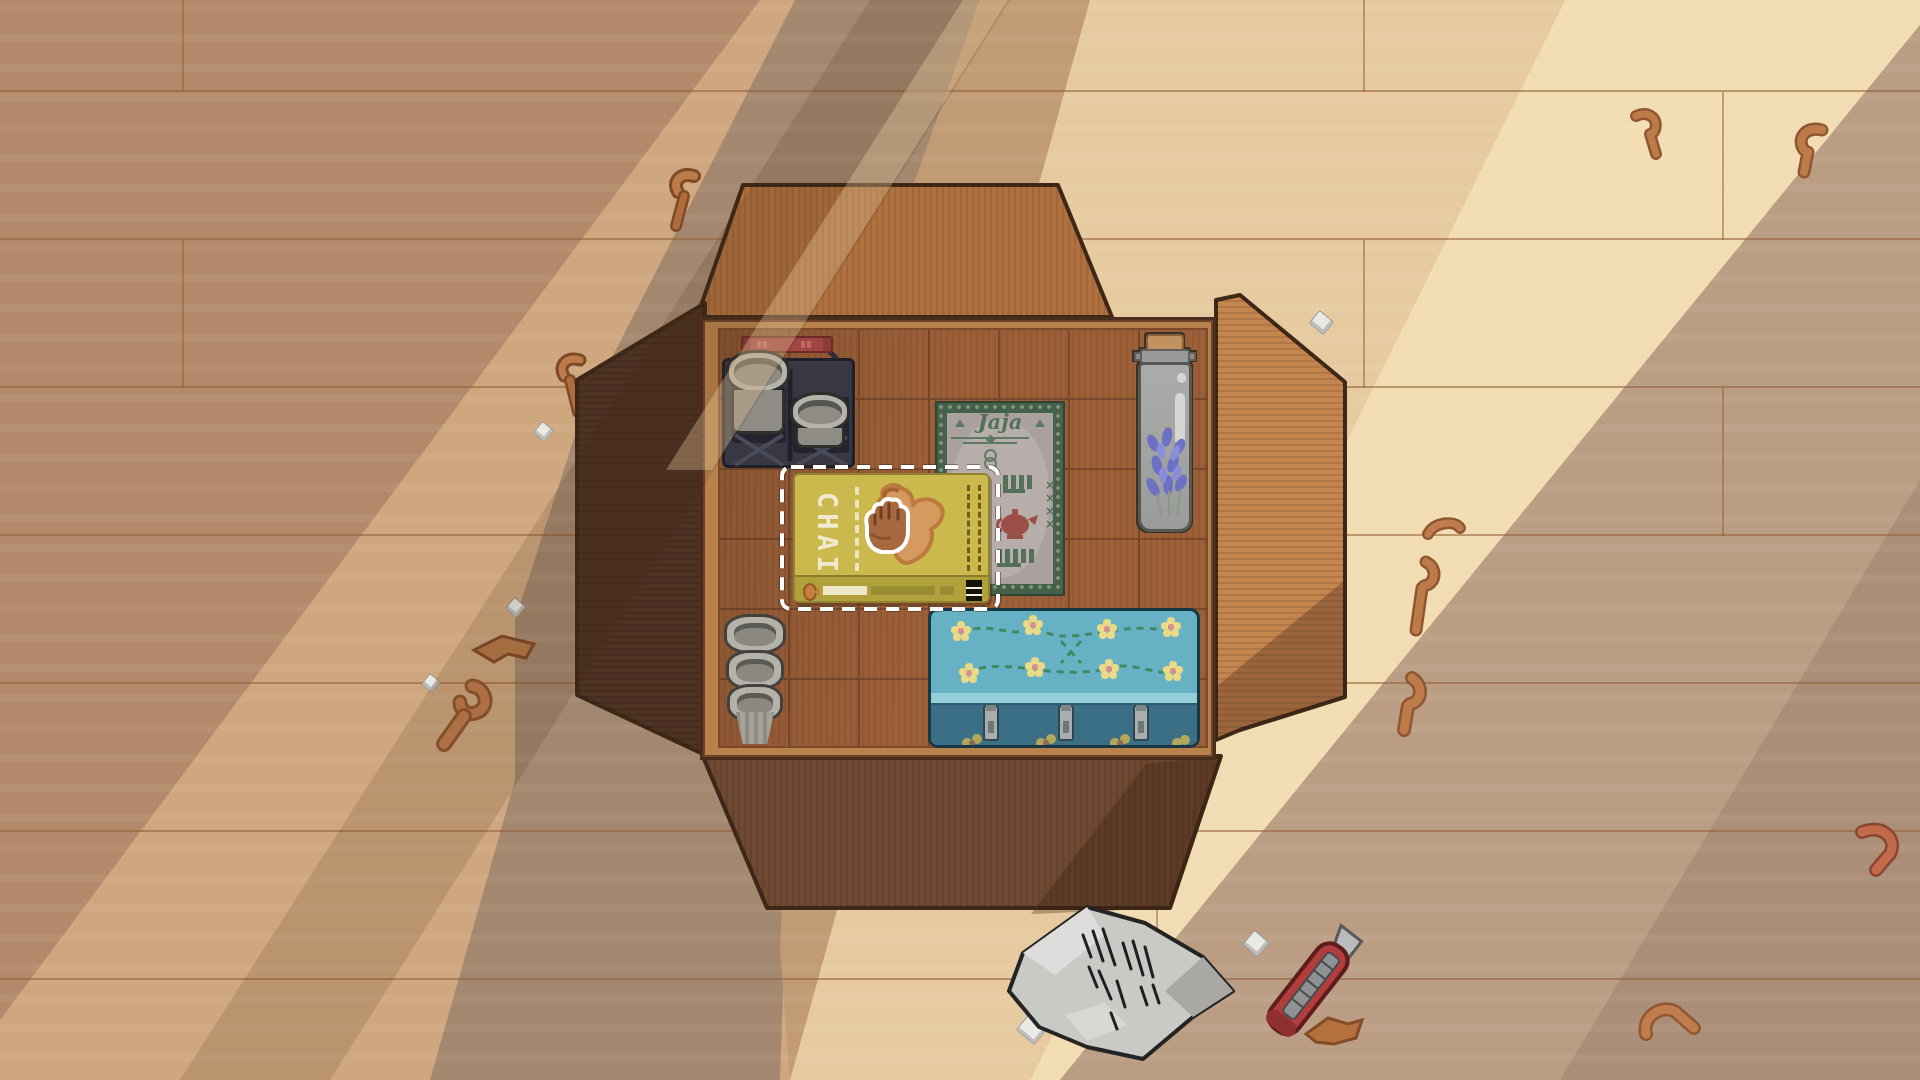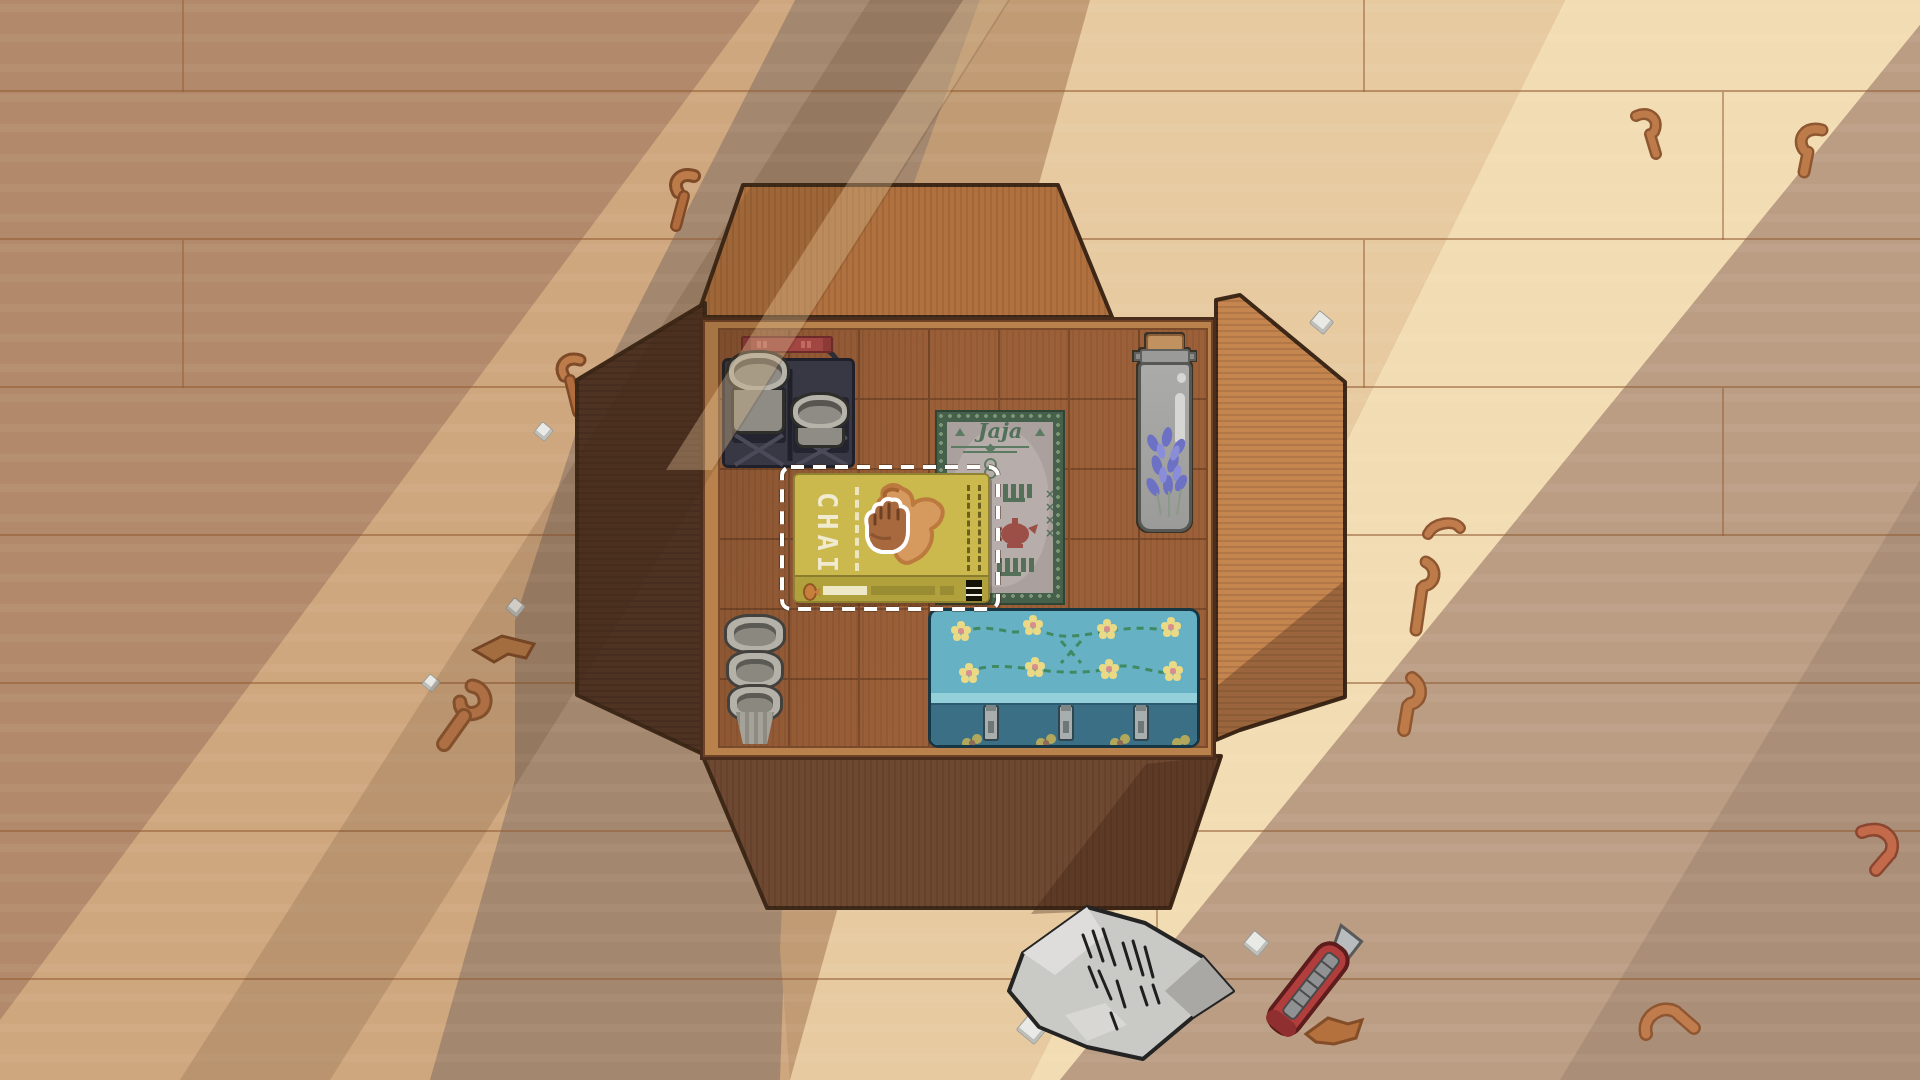--- a/index.html
+++ b/index.html
@@ -81,21 +81,21 @@
     border:2px solid #5f5f5b;border-radius:3px;box-sizing:border-box;}
   #jar .nub{position:absolute;top:20px;width:8px;height:9px;background:#8b8b89;border:2px solid #5f5f5b;box-sizing:border-box;}
   #jar .glass{position:absolute;left:6px;top:30px;width:54px;height:170px;
     background:linear-gradient(180deg,#ababa9,#9b9b99);border:3px solid #57575
 
 3;border:3px solid #575753;
     border-radius:6px 6px 12px 12px;box-sizing:border-box;}
   #jar .hl{position:absolute;background:#d6d6d4;border-radius:6px;}
 
   
-  #jaja{left:935px;top:410px;width:130px;height:195px;z-index:20;background:#45604b;
+  #jaja{left:935px;top:401px;width:130px;height:195px;z-index:20;background:#45604b;
     border:2px solid #2f4434;box-sizing:border-box;
     background-image:radial-gradient(circle at 4px 4px,#7d9477 1.6px,rgba(0,0,0,0) 2.2px);
     background-size:9px 9px;}
   #jaja .field{position:absolute;left:10px;top:10px;right:10px;bottom:10px;background:#aaa09e;}
   #jaja .oval{position:absolute;left:4px;top:6px;right:4px;bottom:6px;background:#b7aeab;border-radius:50% / 46%;}
   #jaja .title{position:absolute;left:0;top:8px;width:100%;text-align:center;color:#52705a;
     font-family:"DejaVu Serif",serif;font-weight:bold;font-style:italic;font-size:21px;line-height:21px;}
   #jaja .tri{position:absolute;top:16px;width:0;height:0;border-left:5px solid transparent;
     border-right:5px solid transparent;border-bottom:8px solid #5d7a62;}
   #jaja .ul1{position:absolute;left:14px;top:34px;width:78px;height:2px;background:#5d7a62;}

